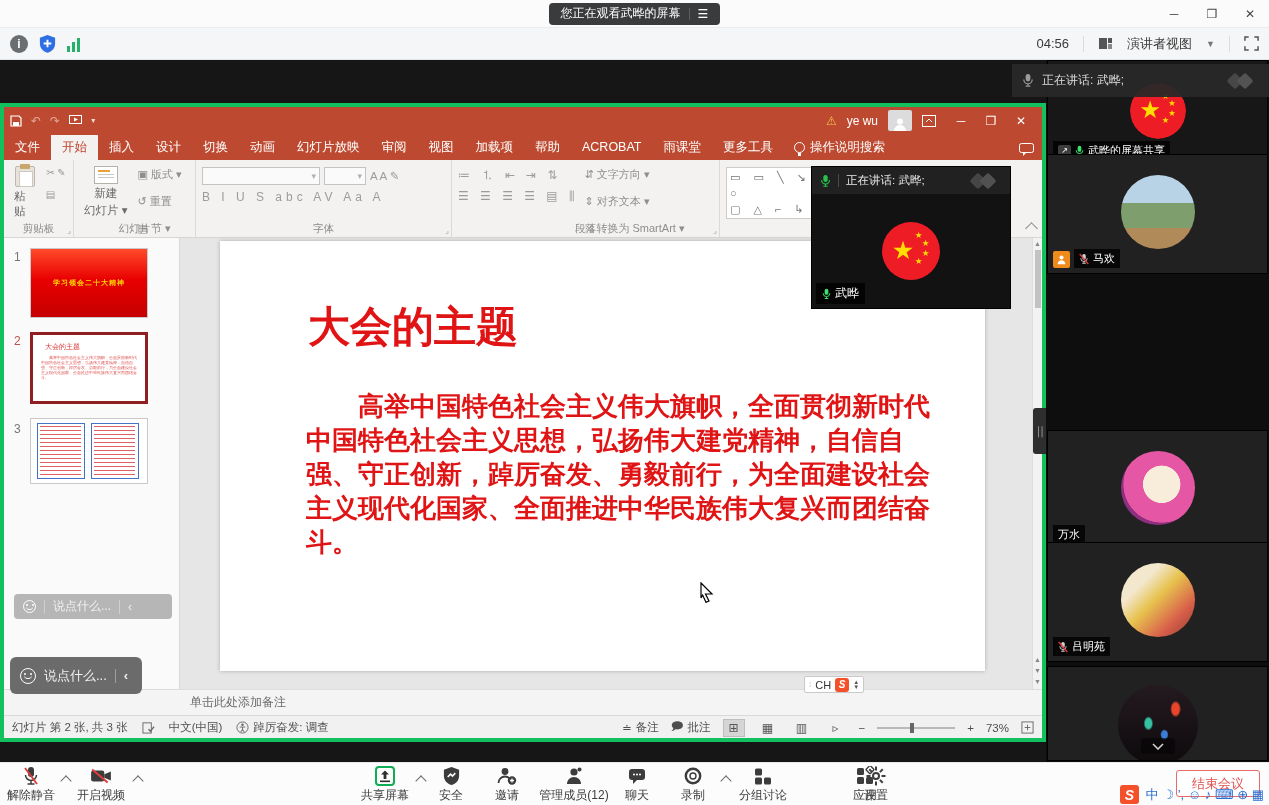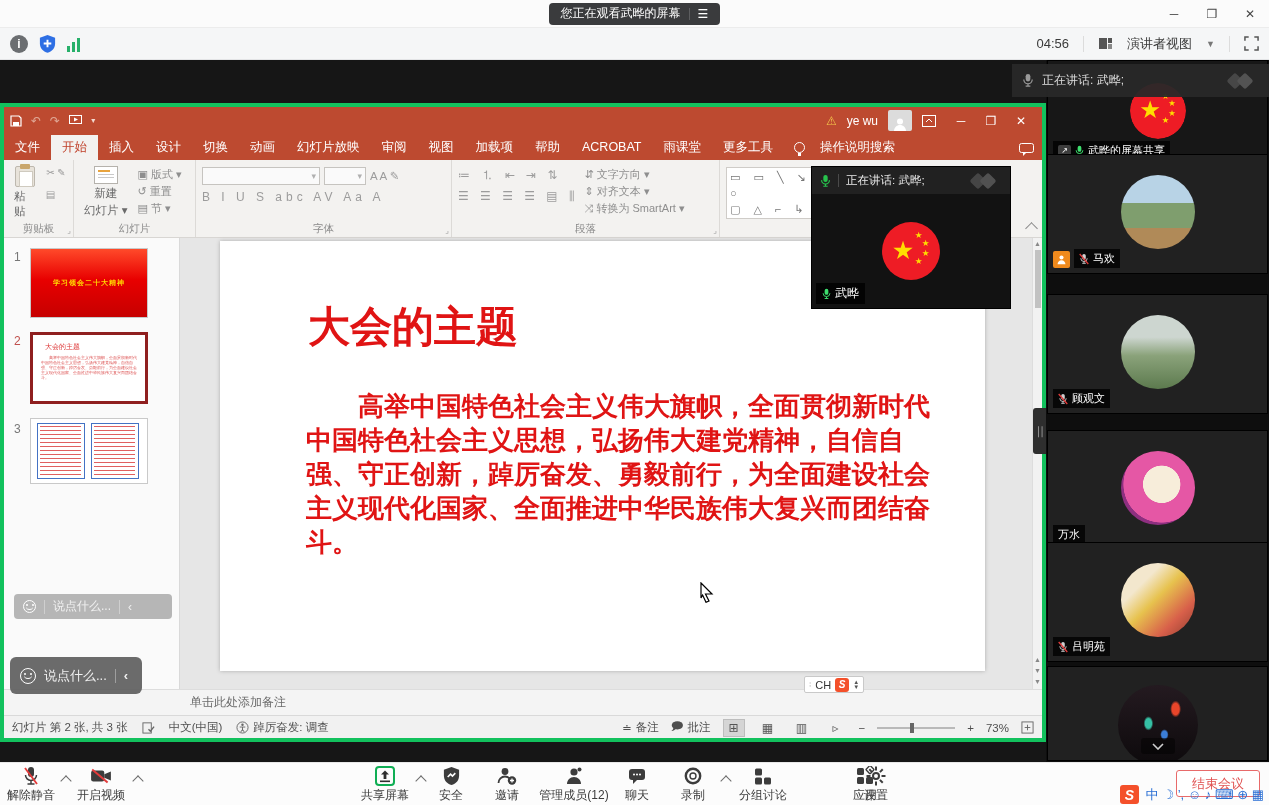--- a/index.html
+++ b/index.html
@@ -45,21 +45,21 @@
   .ppt-tb-right{margin-left:auto;display:flex;align-items:center;gap:10px}
   .ppt-avatar{width:24px;height:21px;background:#dcdcdc;border-radius:2px;display:flex;
     align-items:flex-end;justify-content:center;overflow:hidden}
   .ppt-wc{display:flex}
   .ppt-wc span{width:30px;text-align:center;font-size:12px}
 
   .ppt-tabs{height:26px;background:#bd4a30;display:flex;align-items:flex-end;color:#fff;
     font-size:12.5px;position:relative}
   .ppt-tabs .tab{padding:0 11px;line-height:25px;white-space:nowrap}
   .ppt-tabs .tab.active{background:#f3f2f0;color:#c0402a}
-  .tab-search{display:flex;align-items:center;gap:15px;padding:0 10px;line-height:25px}
+  .tab-search{display:flex;align-items:center;gap:5px;padding:0 10px;line-height:25px}
   .bulb{width:11px;height:11px;border:1.3px solid #fff;border-radius:50%;position:relative}
   .bulb:after{content:"";position:absolute;left:3px;top:10px;width:3px;height:3px;background:#fff}
   .tab-msg{position:absolute;right:8px;bottom:4px}
 
   .ribbon{height:78px;background:#f3f2f0;border-bottom:1px solid #d8d6d3;display:flex;
     color:#5d5d5d;font-size:11.5px;position:relative}
   .rgroup{position:relative;height:100%;border-right:1px solid #dcdad7;padding:4px 6px 16px 6px;
     display:flex;gap:6px}
   .rg-label{position:absolute;bottom:1px;left:0;right:0;text-align:center;font-size:10.5px;color:#8a8a8a}
   .launcher{position:absolute;right:2px;bottom:2px;font-size:8px;color:#9a9a9a}
@@ -70,21 +70,21 @@
   .clip-ic:after{content:"";position:absolute;left:3px;top:4px;width:12px;height:14px;background:#fff;border:1px solid #cfcabf}
   .smallcol{display:flex;flex-direction:column;justify-content:flex-start;gap:4px;padding-top:3px;color:#9a9a9a;font-size:10px}
   .slide-ic{width:24px;height:18px;background:#fff;border:1px solid #b5b2ac;position:relative}
   .slide-ic:before{content:"";position:absolute;left:3px;top:3px;width:12px;height:2px;background:#e8a33d}
   .slide-ic:after{content:"";position:absolute;left:3px;top:7px;width:16px;height:1px;background:#c9c9c9;box-shadow:0 3px 0 #c9c9c9}
   .minirow{display:flex;align-items:center;gap:4px;color:#9c9c9c;white-space:nowrap}
   .combo{height:18px;border:1px solid #c6c4c0;background:#fafafa;display:flex;align-items:center;
     justify-content:flex-end;padding:0 3px;color:#b0b0b0;font-size:9px}
   .fcol{display:flex;flex-direction:column;gap:5px;padding-top:3px}
   .glyphrow{color:#9c9c9c;font-size:12px;letter-spacing:4px;white-space:nowrap}
-  .vbtns{display:flex;flex-direction:column;gap:2px;padding-top:3px;font-size:11px;color:#8e8e8e;white-space:nowrap}
+  .vbtns{display:flex;flex-direction:column;gap:12px;padding-top:3px;font-size:11px;color:#8e8e8e;white-space:nowrap}
   .shapesbox{width:126px;height:52px;background:#fff;border:1px solid #cfccc8;padding:1px 3px;
     font-size:11px;color:#777;line-height:16px;letter-spacing:5px;overflow:hidden}
   .shape-scroll{width:13px;height:52px;border:1px solid #cfccc8;border-left:none;background:#f7f6f5;
     display:flex;flex-direction:column;align-items:center;justify-content:space-between;font-size:7px;color:#8a8a8a;padding:2px 0}
   .arrange-ic{width:22px;height:20px;position:relative}
   .arrange-ic i{position:absolute;width:12px;height:12px;background:#f5c66a;border:1px solid #caa14f}
   .arrange-ic i:last-child{left:7px;top:6px;background:#fff}
   .ribbon-collapse{position:absolute;right:6px;bottom:4px;width:9px;height:9px;border-left:1.5px solid #8a8a8a;
     border-top:1.5px solid #8a8a8a;transform:rotate(45deg)}
 
@@ -558,31 +558,20 @@
         <span class="tile-label">
           <svg width="10" height="12" viewBox="0 0 14 16">
               <rect x="4.5" y="1" width="5" height="8" rx="2.5" fill="#cfcfcf"></rect>
               <path d="M2.5 7a4.5 4.5 0 0 0 9 0M7 11.5V14M4.5 14h5" fill="none" stroke="#cfcfcf" stroke-width="1.3"></path>
               <line x1="1" y1="1" x2="13" y2="15" stroke="#e23b3b" stroke-width="1.8"></line>
             </svg>
           <span>马欢</span>
         </span>
       </div>
 
-      <div class="tile" style="top:234px;height:120px">
-        <span class="avatar" style="top:20px;width:74px;height:74px;background:linear-gradient(180deg,#cdd6d0 30%,#8aa27a 55%,#5c7a4e)"></span>
-        <span class="tile-label">
-          <svg width="10" height="12" viewBox="0 0 14 16">
-              <rect x="4.5" y="1" width="5" height="8" rx="2.5" fill="#cfcfcf"></rect>
-              <path d="M2.5 7a4.5 4.5 0 0 0 9 0M7 11.5V14M4.5 14h5" fill="none" stroke="#cfcfcf" stroke-width="1.3"></path>
-              <line x1="1" y1="1" x2="13" y2="15" stroke="#e23b3b" stroke-width="1.8"></line>
-            </svg>
-          <span>顾观文</span>
-        </span>
-      </div>
 
       <div class="tile" style="top:370px;height:120px">
         <span class="avatar" style="top:20px;width:74px;height:74px;background:radial-gradient(circle at 55% 45%,#f7edda 32%,#e557a5 33% 66%,#8e2f80 67%)"></span>
         <span class="tile-label">
           <span>万水</span>
         </span>
       </div>
 
       <div class="tile" style="top:482px;height:120px">
         <span class="avatar" style="top:20px;width:74px;height:74px;background:linear-gradient(135deg,#f3e7cd 28%,#e7c24e 48%,#d8604a 75%,#8c3b30)"></span>

